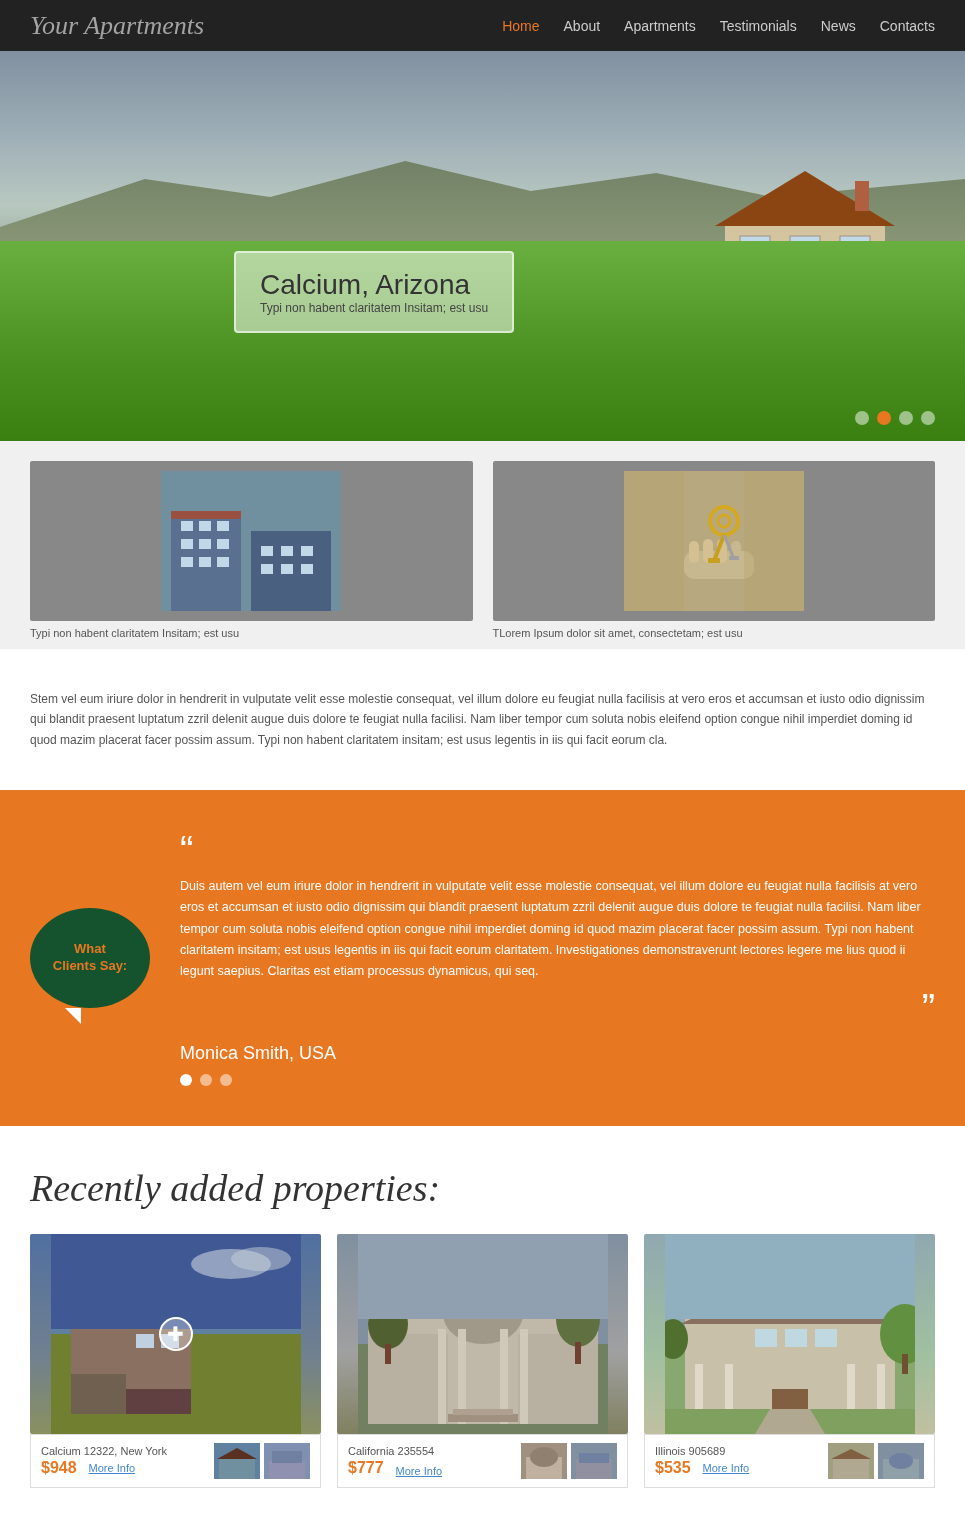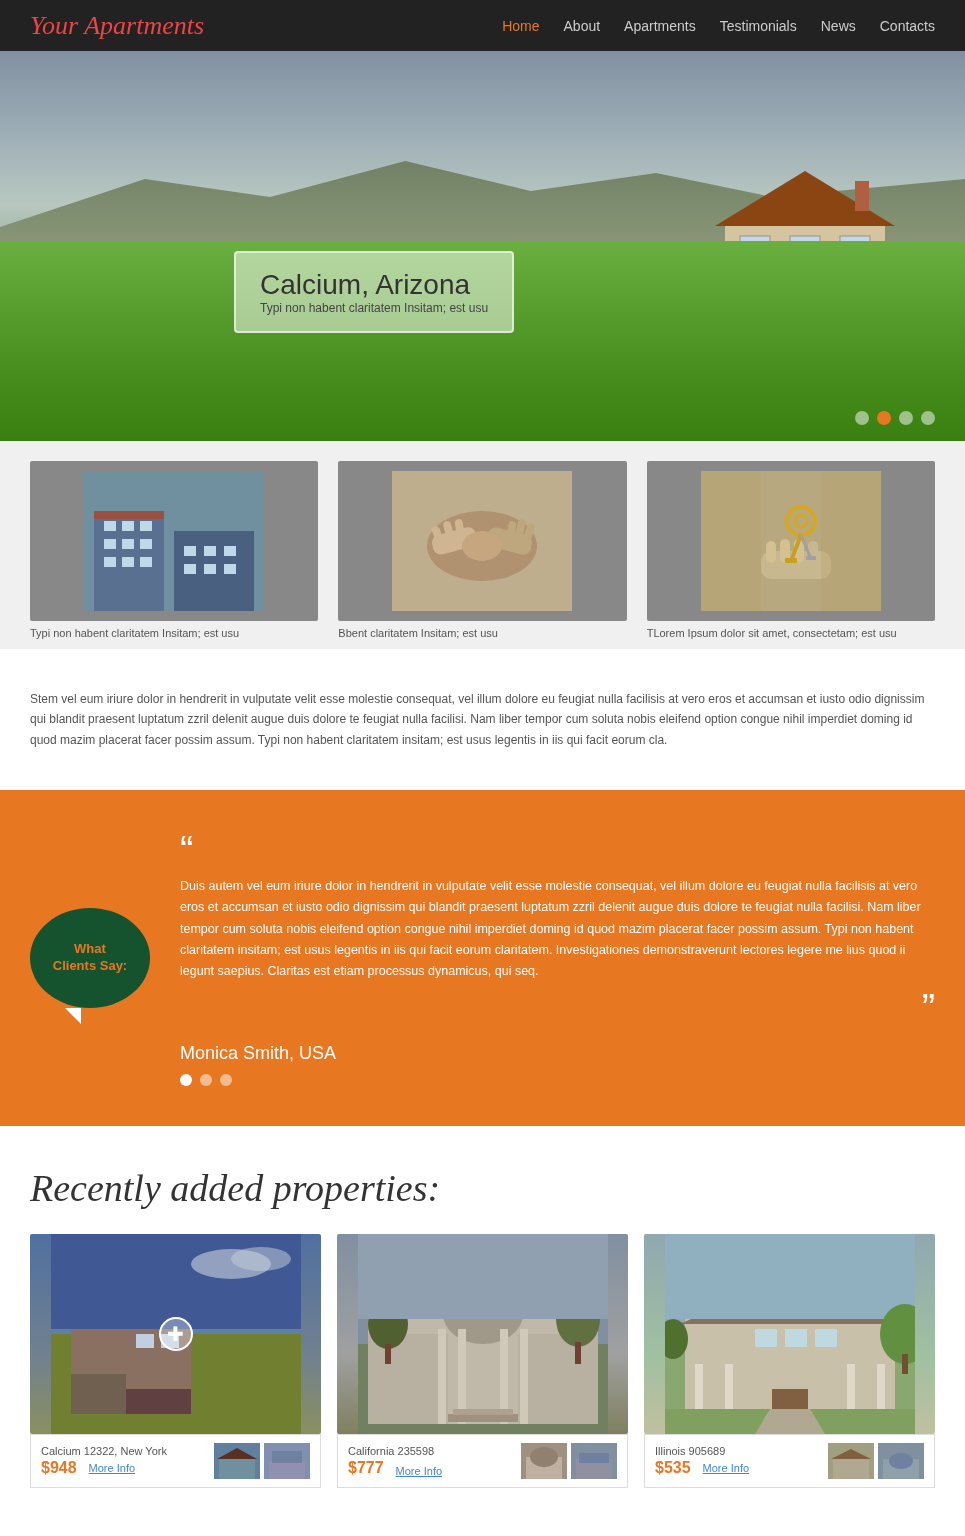--- a/index.html
+++ b/index.html
@@ -1,20 +1,20 @@
 <!DOCTYPE html>
 <html><head>
   <meta charset="utf-8">
   <style>
     * { margin: 0; padding: 0; box-sizing: border-box; }
     body { font-family: Arial, sans-serif; font-size: 13px; color: #333; background: #fff; width: 965px; }
 
     
     nav { background: #222; height: 51px; display: flex; align-items: center; justify-content: space-between; padding: 0 30px; }
-    .logo { font-family: 'Georgia', cursive; font-size: 26px; color: #ef4444; font-style: italic; }
+    .logo { font-family: 'Georgia', cursive; font-size: 26px; color: #a3a3a3; font-style: italic; }
     .nav-links { display: flex; gap: 24px; list-style: none; }
     .nav-links li a { color: #ccc; text-decoration: none; font-size: 14px; }
     .nav-links li.active a { color: #e87722; }
 
     
     .hero { position: relative; height: 390px; background: linear-gradient(180deg, #6a8fa0 0%, #8aaa6a 40%, #4a8a2a 70%, #3a7a20 100%); overflow: hidden; }
     .hero-grass { position: absolute; bottom: 0; left: 0; right: 0; height: 200px; background: linear-gradient(180deg, #6ab040 0%, #4a9020 60%, #3a8010 100%); }
     .hero-sky { position: absolute; top: 0; left: 0; right: 0; height: 220px; background: linear-gradient(180deg, #8090a0 0%, #a0b0b8 40%, #b8c8c0 70%, #90a890 100%); }
     .hero-mountain { position: absolute; top: 80px; left: 0; right: 0; height: 120px; background: linear-gradient(180deg, #6a7a60 0%, #8a9878 100%); clip-path: polygon(0 80%, 15% 40%, 28% 55%, 42% 25%, 55% 50%, 68% 35%, 80% 55%, 100% 40%, 100% 100%, 0 100%); }
     .hero-caption { position: absolute; left: 234px; top: 200px; background: rgba(255,255,255,0.5); border: 2px solid rgba(255,255,255,0.6); padding: 16px 24px; border-radius: 4px; }
@@ -153,42 +153,20 @@
         <rect x="100" y="93" width="12" height="10" fill="#c0d8e8"></rect>
         <rect x="120" y="93" width="12" height="10" fill="#c0d8e8"></rect>
         <rect x="140" y="93" width="12" height="10" fill="#c0d8e8"></rect>
 
         <rect x="10" y="40" width="70" height="8" fill="#9a5040"></rect>
       </svg>
     </div>
     <p>Typi non habent claritatem Insitam; est usu</p>
   </div>
   <div class="feature-img">
-    <div class="img-placeholder img-handshake">
-      <svg width="180" height="140" viewBox="0 0 180 140">
-        <rect x="0" y="0" width="180" height="140" fill="#c0b090"></rect>
-
-        <ellipse cx="90" cy="75" rx="55" ry="35" fill="#b09070"></ellipse>
-        <rect x="40" y="60" width="45" height="20" rx="8" fill="#d4b896" transform="rotate(-15 62 70)"></rect>
-        <rect x="95" y="60" width="45" height="20" rx="8" fill="#c0a880" transform="rotate(15 117 70)"></rect>
-        <ellipse cx="90" cy="75" rx="20" ry="15" fill="#c8a880"></ellipse>
-
-        <rect x="42" y="55" width="8" height="20" rx="4" fill="#d4b896" transform="rotate(-20 46 65)"></rect>
-        <rect x="53" y="50" width="8" height="22" rx="4" fill="#d4b896" transform="rotate(-15 57 61)"></rect>
-        <rect x="64" y="48" width="8" height="22" rx="4" fill="#d4b896" transform="rotate(-10 68 59)"></rect>
-        <rect x="115" y="50" width="8" height="22" rx="4" fill="#c0a880" transform="rotate(10 119 61)"></rect>
-        <rect x="124" y="48" width="8" height="22" rx="4" fill="#c0a880" transform="rotate(15 128 59)"></rect>
-        <rect x="133" y="52" width="8" height="20" rx="4" fill="#c0a880" transform="rotate(20 137 62)"></rect>
-
-        <rect x="0" y="0" width="180" height="140" fill="rgba(180,160,120,0.1)"></rect>
-      </svg>
-    </div>
-    <p>Bbent claritatem Insitam; est usu</p>
-  </div>
-  <div class="feature-img">
     <div class="img-placeholder img-keys">
       <svg width="180" height="140" viewBox="0 0 180 140">
         <rect x="0" y="0" width="180" height="140" fill="#b8a880"></rect>
 
         <rect x="60" y="80" width="70" height="28" rx="10" fill="#c8b890"></rect>
 
         <rect x="65" y="70" width="10" height="22" rx="5" fill="#d4c090"></rect>
         <rect x="79" y="68" width="10" height="24" rx="5" fill="#d4c090"></rect>
         <rect x="93" y="68" width="10" height="24" rx="5" fill="#d4c090"></rect>
         <rect x="107" y="70" width="10" height="22" rx="5" fill="#c8b890"></rect>
@@ -310,21 +288,21 @@
           <rect x="217" y="108" width="6" height="22" fill="#704030"></rect>
 
           <rect x="0" y="0" width="250" height="85" fill="#90a0b0"></rect>
 
           <rect x="90" y="180" width="70" height="8" fill="#a09080"></rect>
           <rect x="95" y="175" width="60" height="6" fill="#b0a090"></rect>
         </svg>
       </div>
       <div class="property-info">
         <div style="flex:1;">
-          <div class="property-location">California 235598</div>
+          <div class="property-location">California 235554</div>
           <div style="display:flex; align-items:flex-end; gap:12px; margin-top:2px;">
             <span class="property-price">$777</span>
             <span class="more-info-link">More Info</span>
           </div>
         </div>
         <div class="property-thumbs">
           <div class="property-thumb thumb2a">
             <svg width="46" height="36" viewBox="0 0 46 36">
               <rect width="46" height="36" fill="#a09080"></rect>
               <rect x="5" y="14" width="36" height="22" fill="#c0b0a0"></rect>

